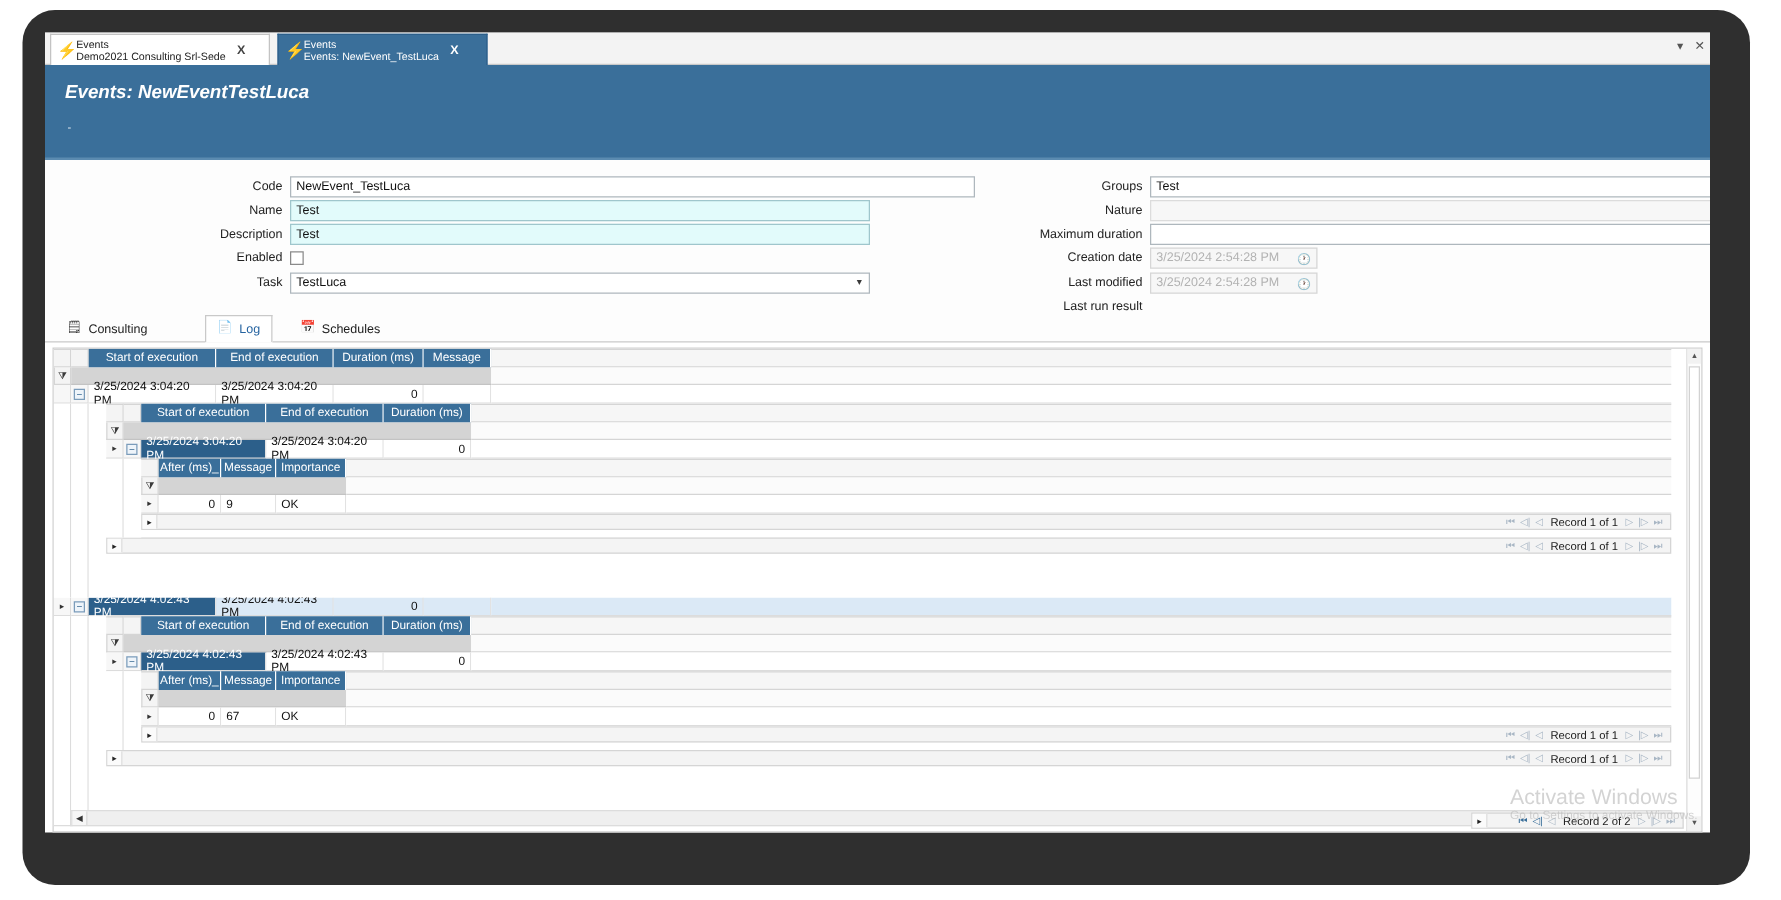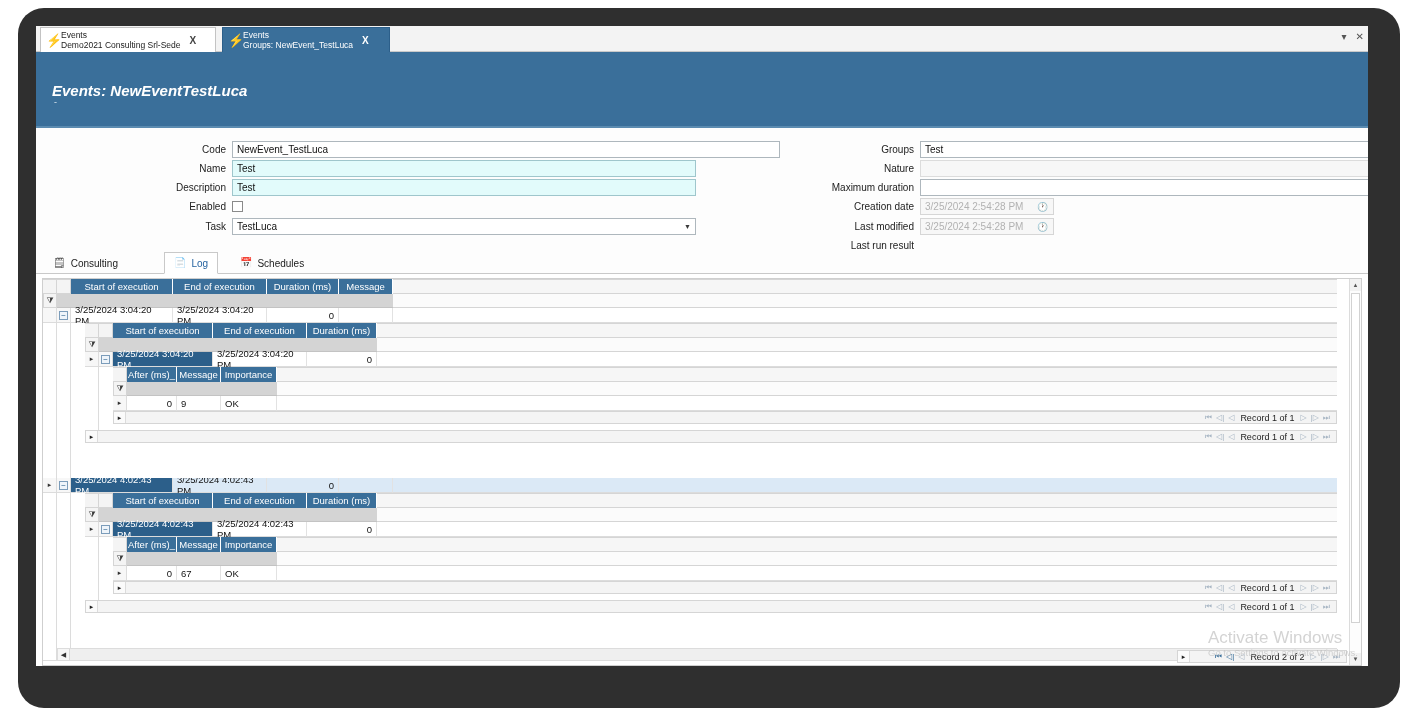--- a/index.html
+++ b/index.html
@@ -64,21 +64,21 @@
   }
 
   
   #hdrband {
     position: absolute; left: 0; top: 26px;
     width: 1332px; height: 76px;
     background: #3a6f9a;
     border-bottom: 2px solid #5b8bb0;
   }
   #hdr-title {
-    position: absolute; left: 16px; top: 30px;
+    position: absolute; left: 16px; top: 13px;
     font-size: 15px; font-style: italic; font-weight: bold;
     color: #ffffff;
   }
   #hdr-sub {
     position: absolute; left: 18px; top: 45px;
     font-size: 9px; color: #dfe9f1;
   }
 
   
   #form {
@@ -243,21 +243,21 @@
           <span class="tab-l1">Events</span>
           <span class="tab-l2">Demo2021 Consulting Srl-Sede</span>
         </span>
         <span class="tab-close">X</span>
       </div>
 
       <div class="doctab active" style="left:186px;width:168px;">
         <span class="tab-bolt">⚡</span>
         <span class="tab-lines">
           <span class="tab-l1">Events</span>
-          <span class="tab-l2">Groups: NewEvent_TestLuca</span>
+          <span class="tab-l2">Events: NewEvent_TestLuca</span>
         </span>
         <span class="tab-close">X</span>
       </div>
 
       <div id="win-ctrls">
         <span>▾</span>
         <span>✕</span>
       </div>
     </div>
 

